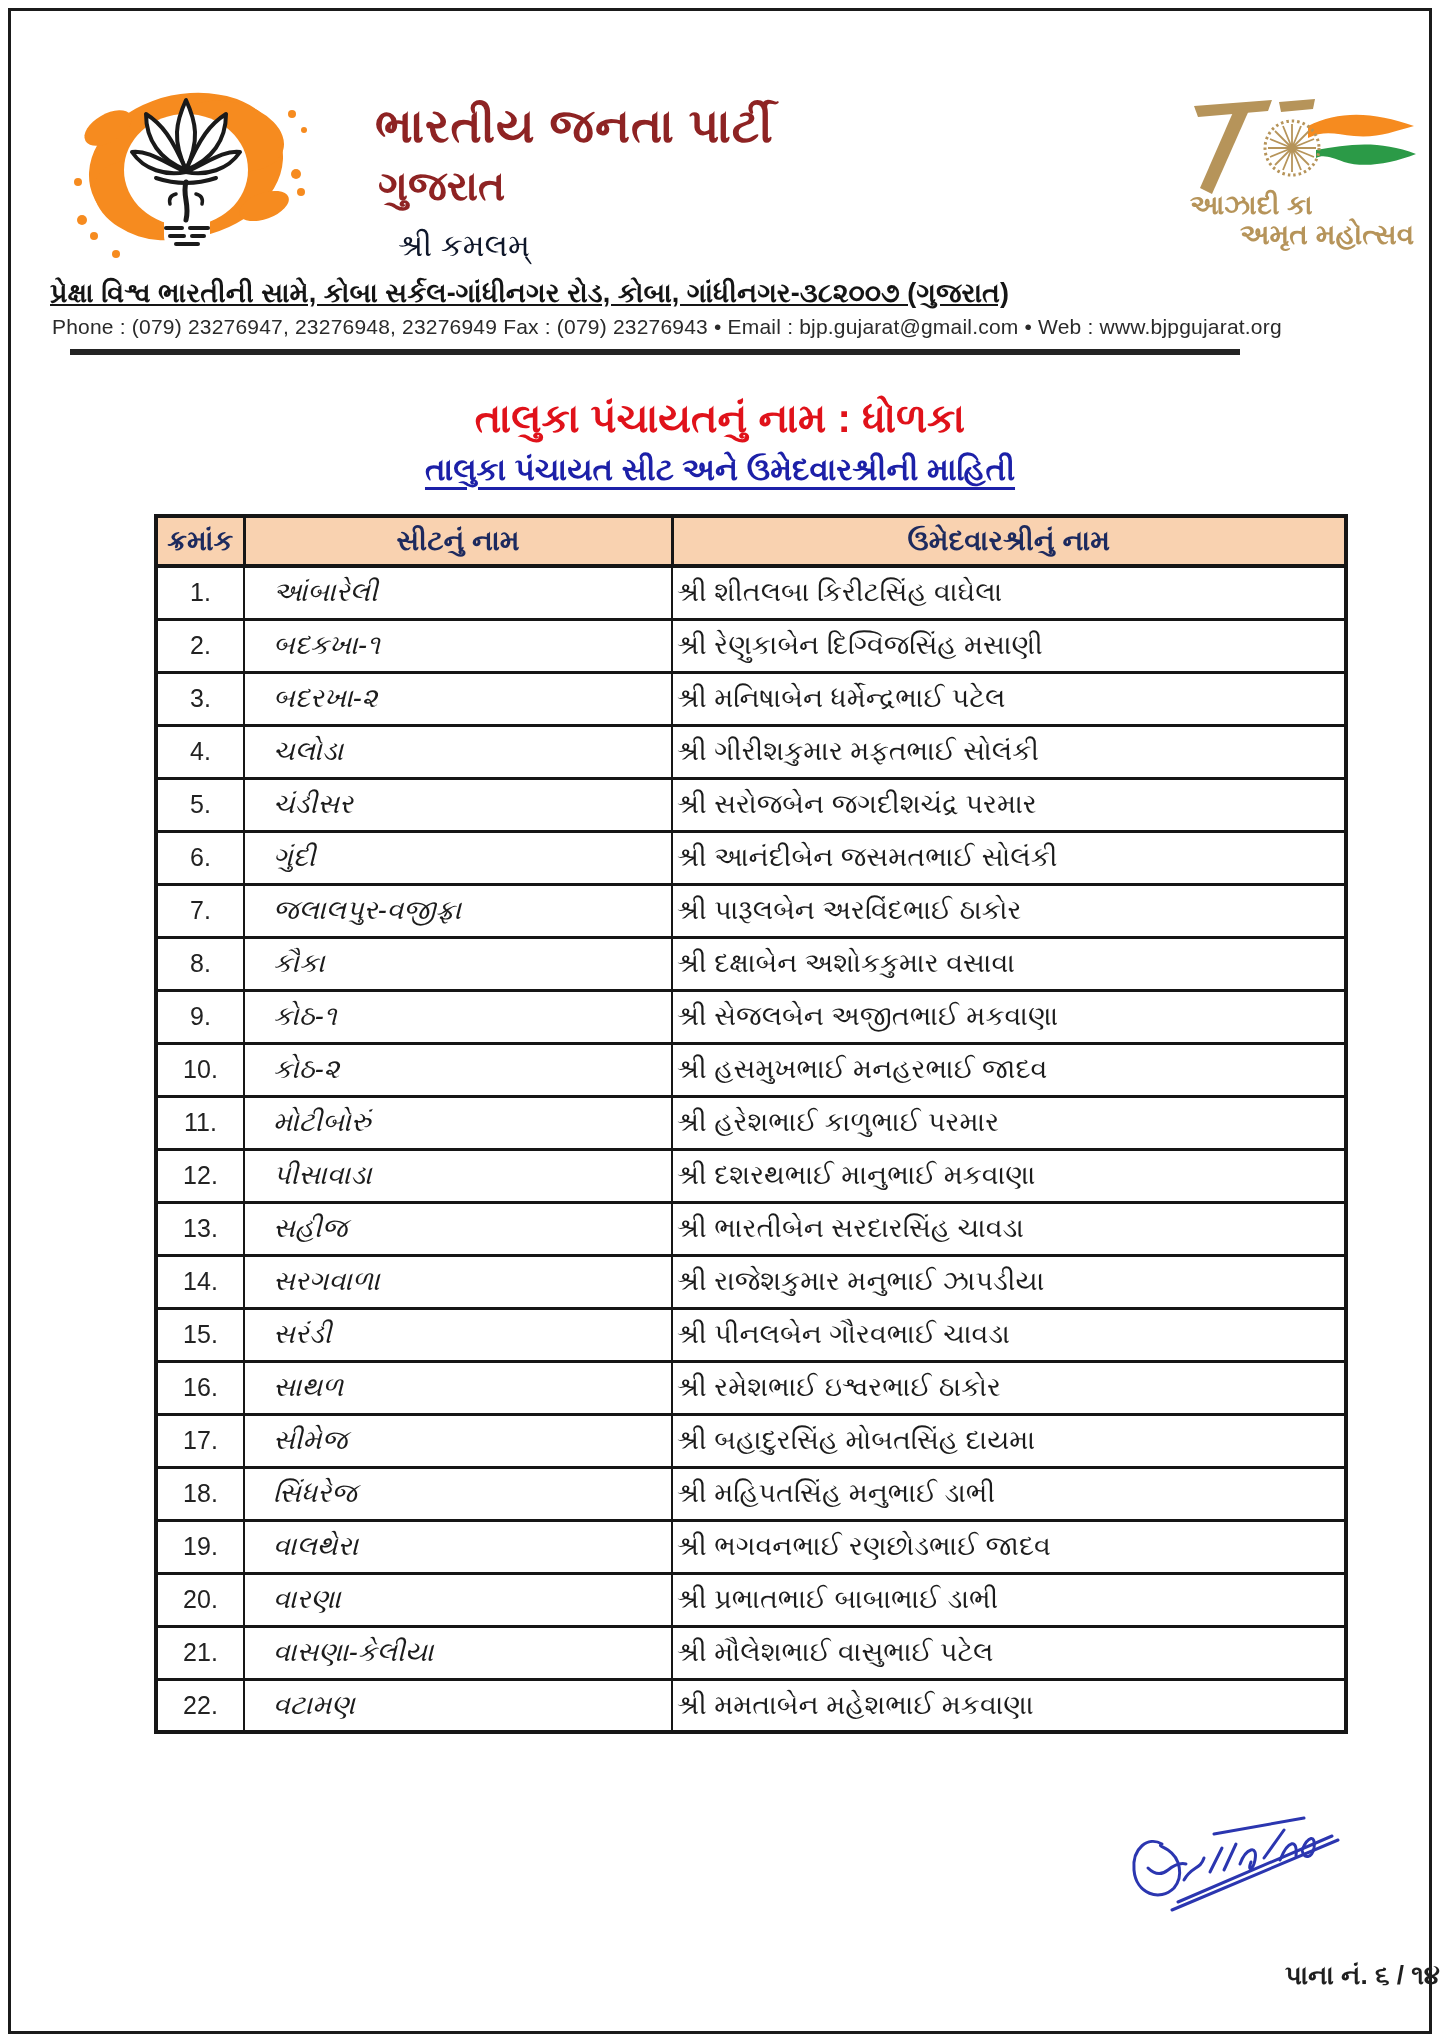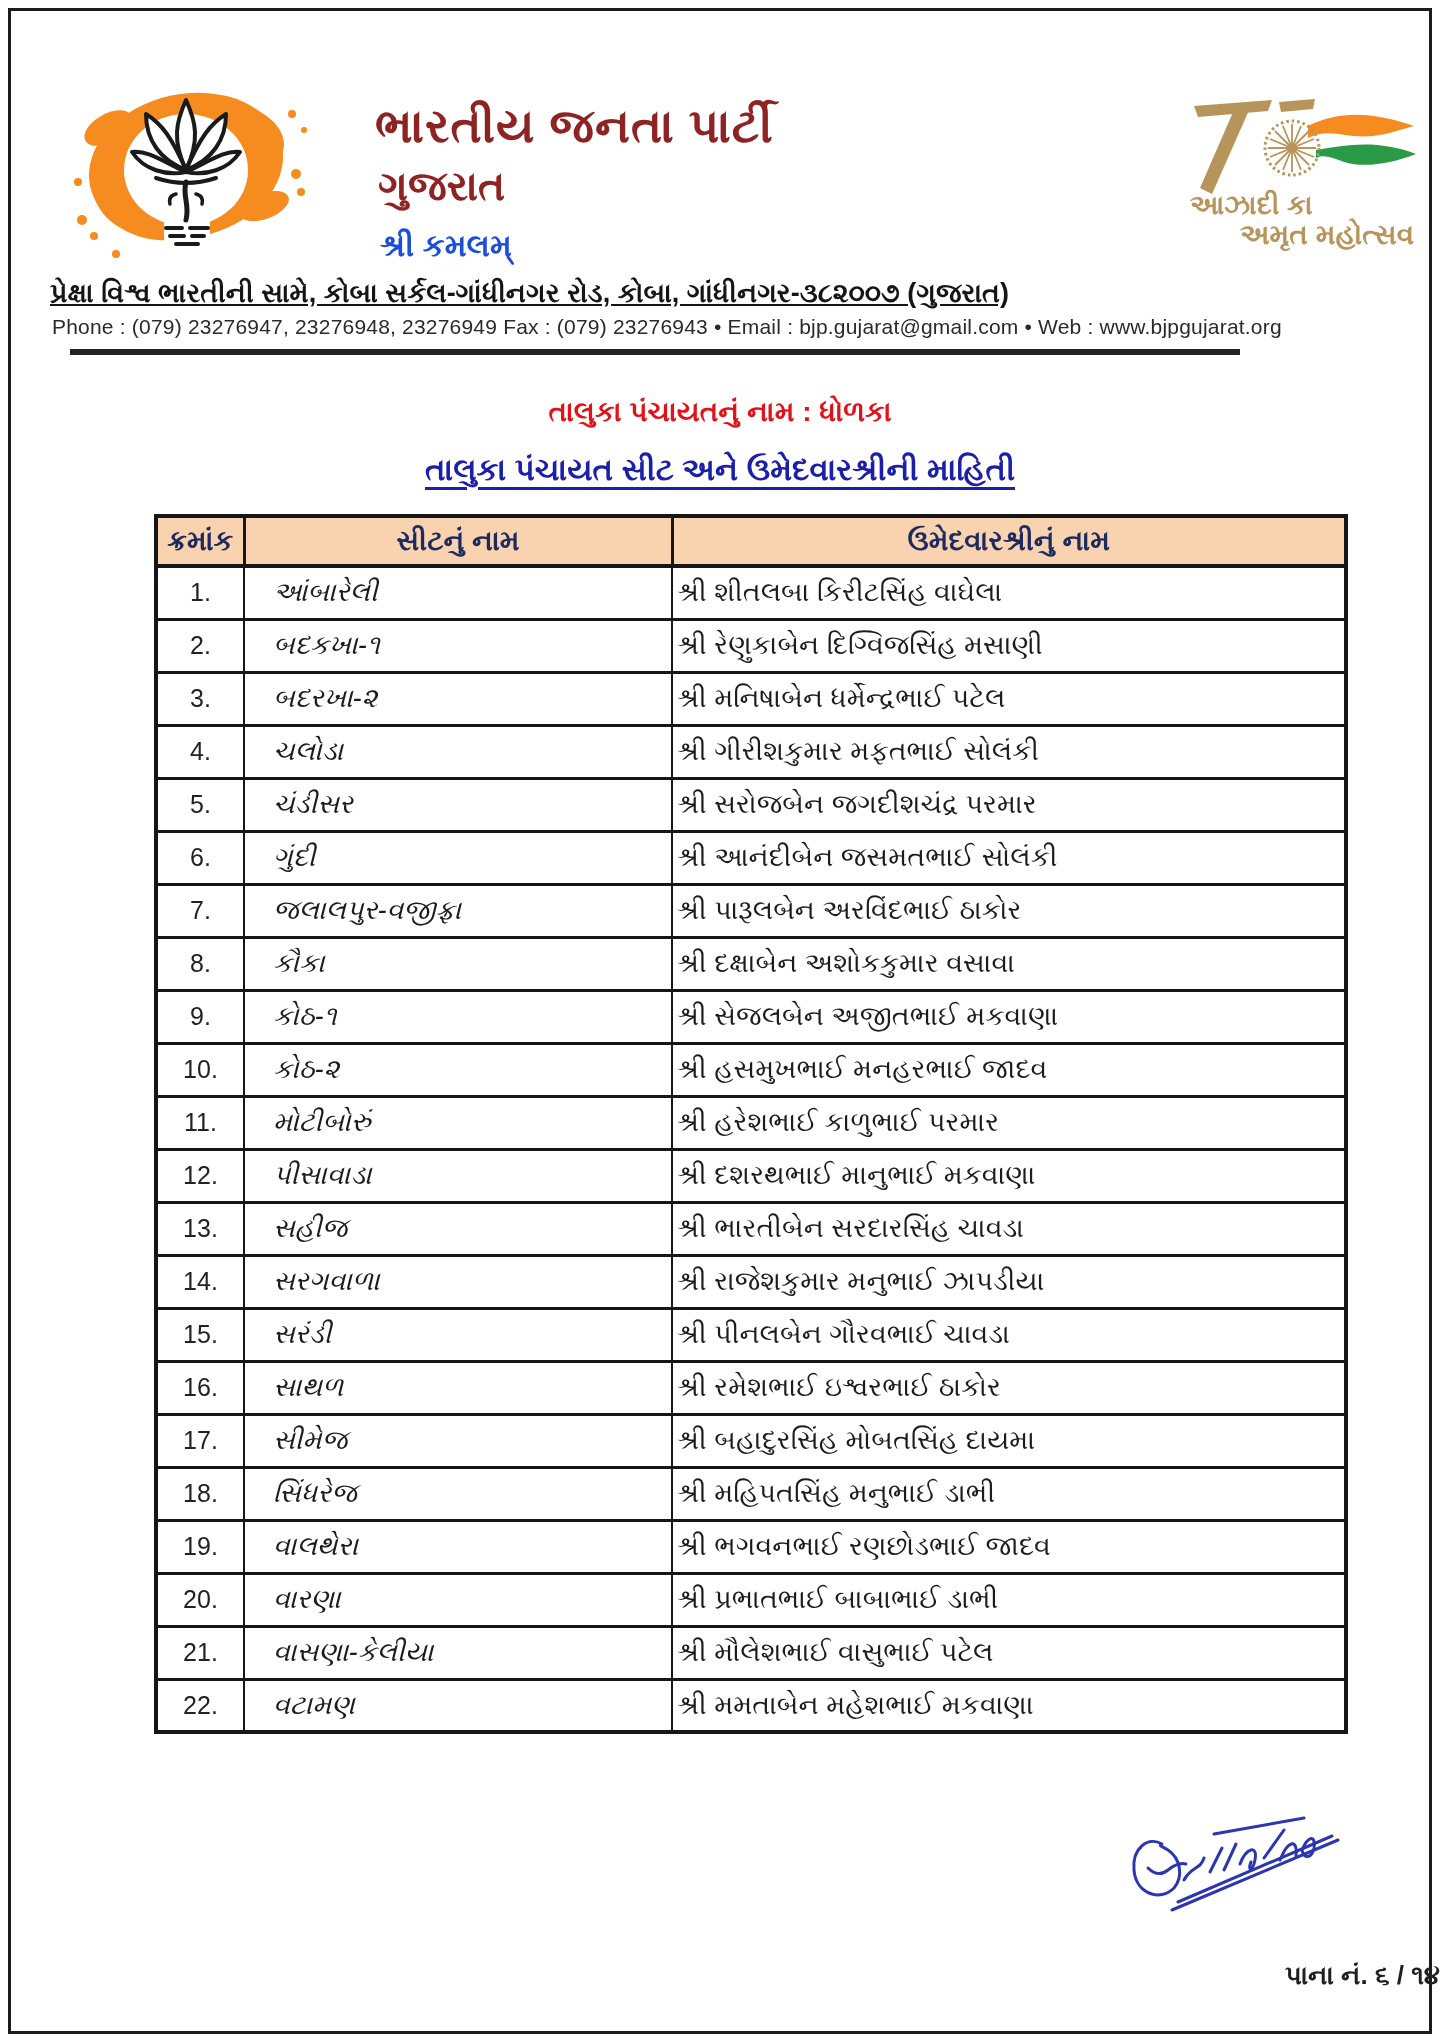--- a/index.html
+++ b/index.html
@@ -16,40 +16,40 @@
   .org-name {
     position:absolute; left:375px; top:98px; font-size:47px; font-weight:700;
     color:#8e2323; letter-spacing:1px; white-space:nowrap;
   }
   .org-region {
     position:absolute; left:378px; top:162px; font-size:41px; font-weight:700;
     color:#8e2323;
     font-family:Liberation Serif, serif;
   }
   .org-office {
-    position:absolute; left:380px; top:228px; font-size:31px; font-weight:700;
-    color:#1d4ed8;
+    position:absolute; left:398px; top:228px; font-size:31px; font-weight:400;
+    color:#0f172a;
   }
   .amrit-logo { position:absolute; left:1182px; top:96px; width:240px; height:155px; }
   .address {
     position:absolute; left:50px; top:278px; width:1100px; font-size:27px;
     font-weight:700; color:#151515; white-space:nowrap;text-decoration:underline;
   }
   .contact {
     position:absolute; left:52px; top:315px; width:1280px; font-size:21px;
     color:#2a2a2a; white-space:nowrap; letter-spacing:0.2px;
   }
   .head-rule {
     position:absolute; left:70px; top:349px; width:1170px; height:3px;
     border-top:4px solid #232323; border-bottom:2px solid #232323;
   }
   
   .doc-title {
     position:absolute; left:0; top:396px; width:100%; text-align:center;
-    font-size:28px; font-weight:700; color:#e0121a;
+    font-size:40px; font-weight:700; color:#e0121a;
   }
   .doc-subtitle {
     position:absolute; left:0; top:452px; width:100%; text-align:center;
     font-size:31px; font-weight:700; color:#1c20a8;
   }
   .doc-subtitle span {
     text-decoration:underline; text-decoration-thickness:3px; text-underline-offset:7px;
     text-decoration-color:#1c20a8;
   }
   

